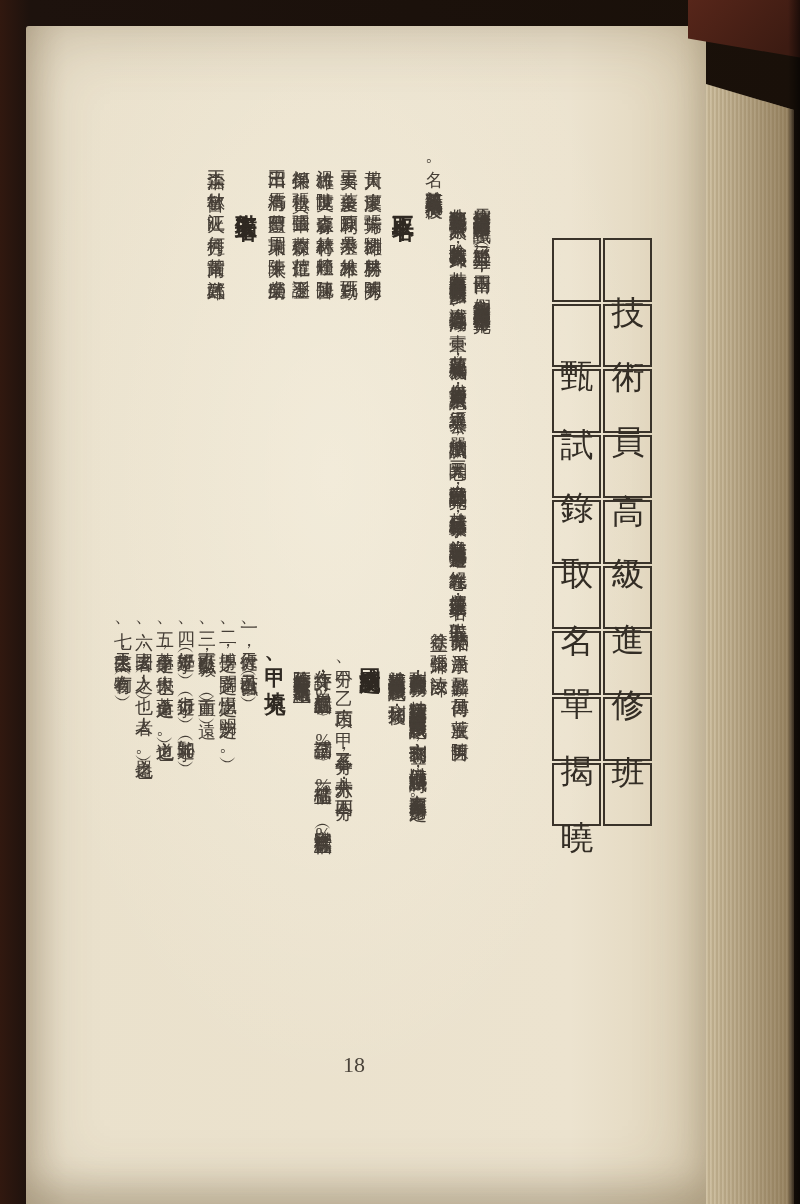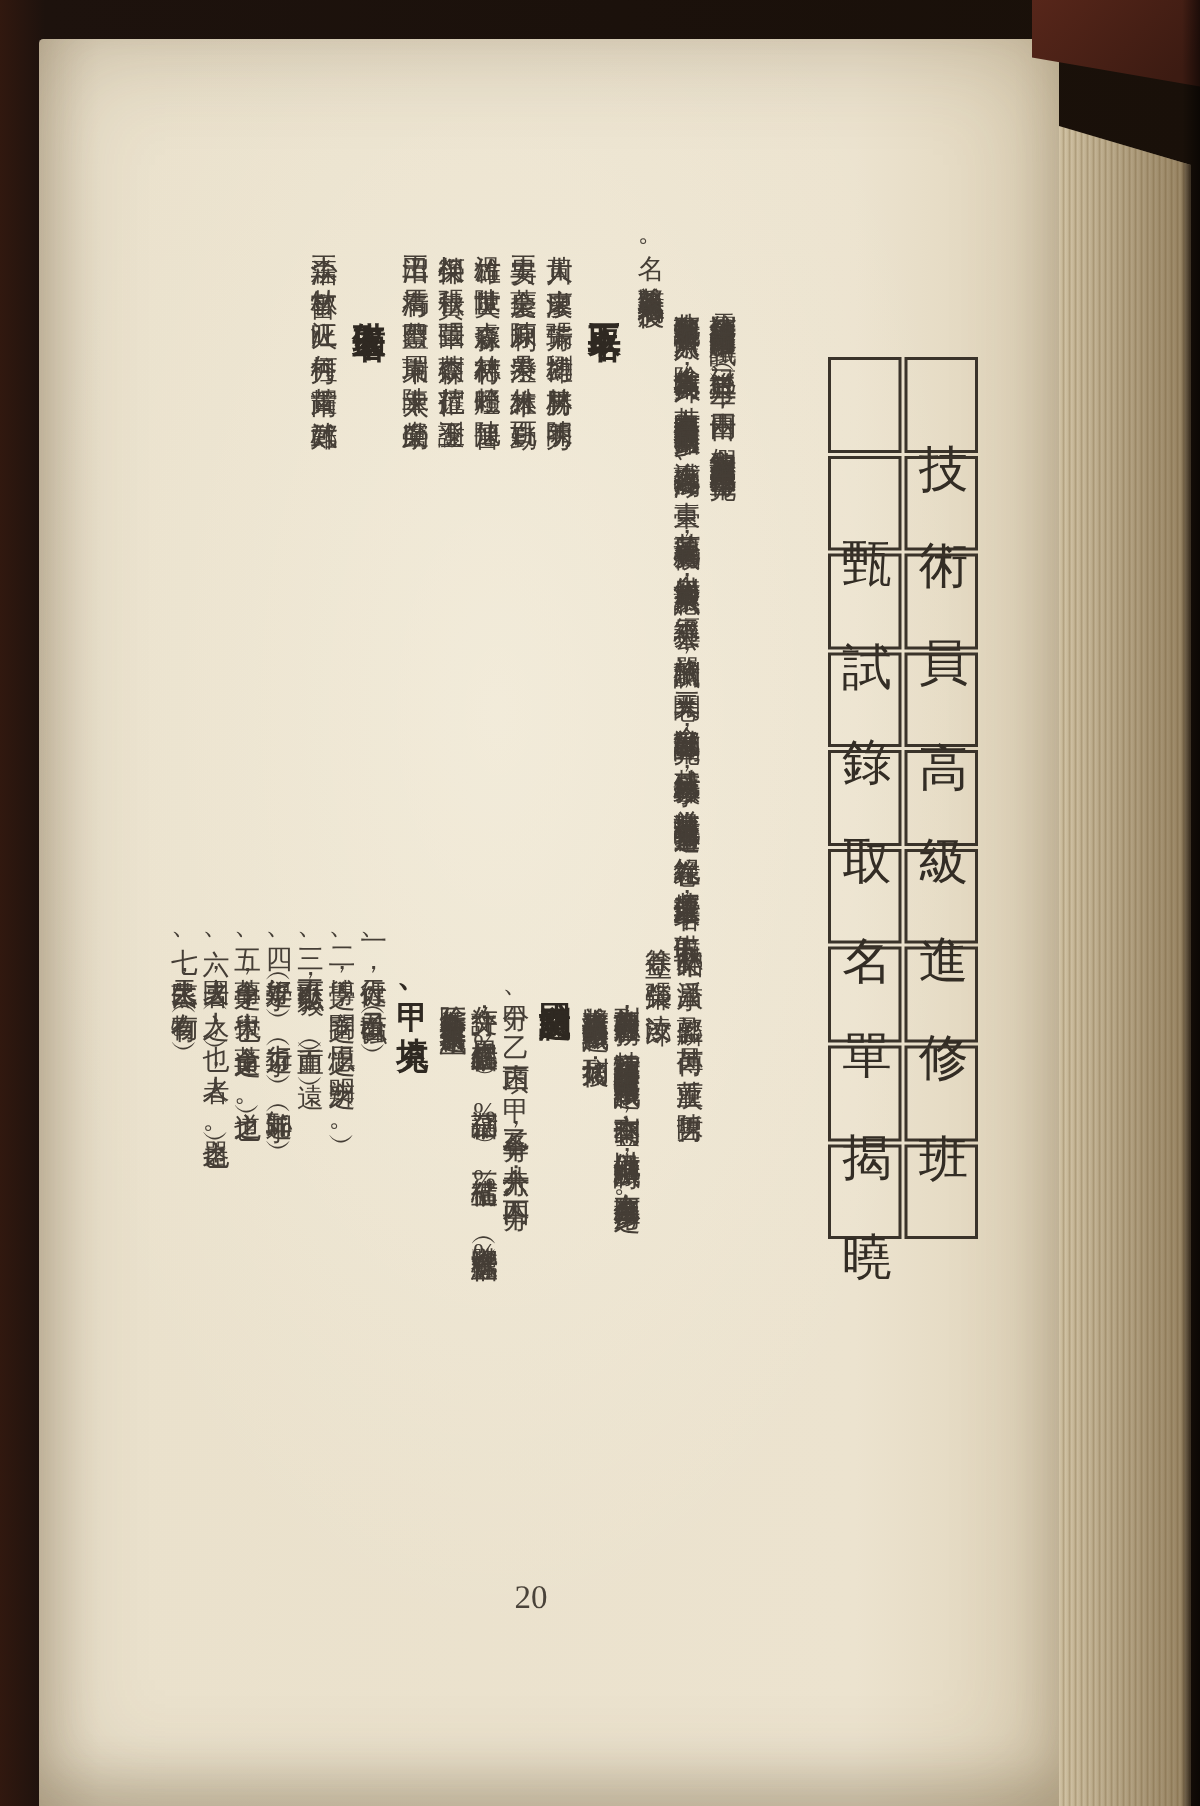--- a/index.html
+++ b/index.html
@@ -143,19 +143,19 @@
       <div class="sec-header">甲、填充</div>
       <p>一、天行健，君子以自強（　）。</p>
       <p>二、博學之，審問之，愼思之，明辨之，（　）。</p>
       <p>三、士不可以不弘毅，（　）重而（　）遠。</p>
       <p>四、好學近乎（　），力行近乎（　），知恥近乎（　）。</p>
       <p>五、革命之學，大學也，革命之道，（　）之道也。</p>
       <p>六、夫國者，人之（　）也，人者，（　）之器也。</p>
       <p>七、天生蒸民，有物有（　）。</p>
     </div>
 
-    <div class="pageno">20</div>
+    <div class="pageno">18</div>
   </div>
 
   <div class="fore-edge"></div>
   <div class="cover-corner"></div>
   <div class="right-shadow"></div>
 </div>
 
 </body></html>

